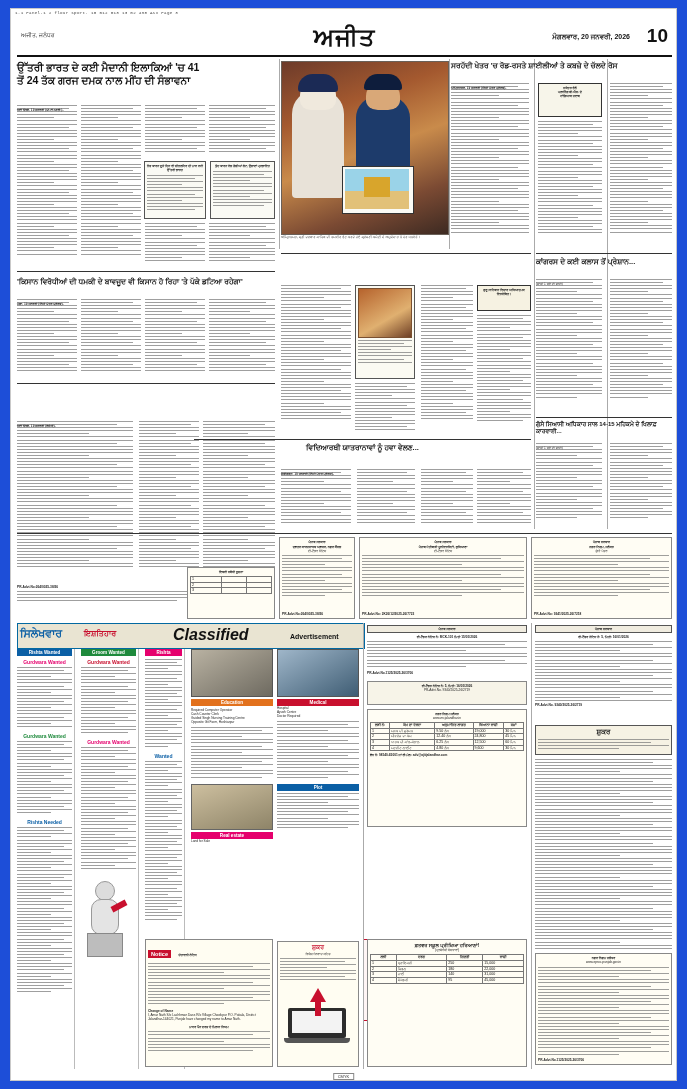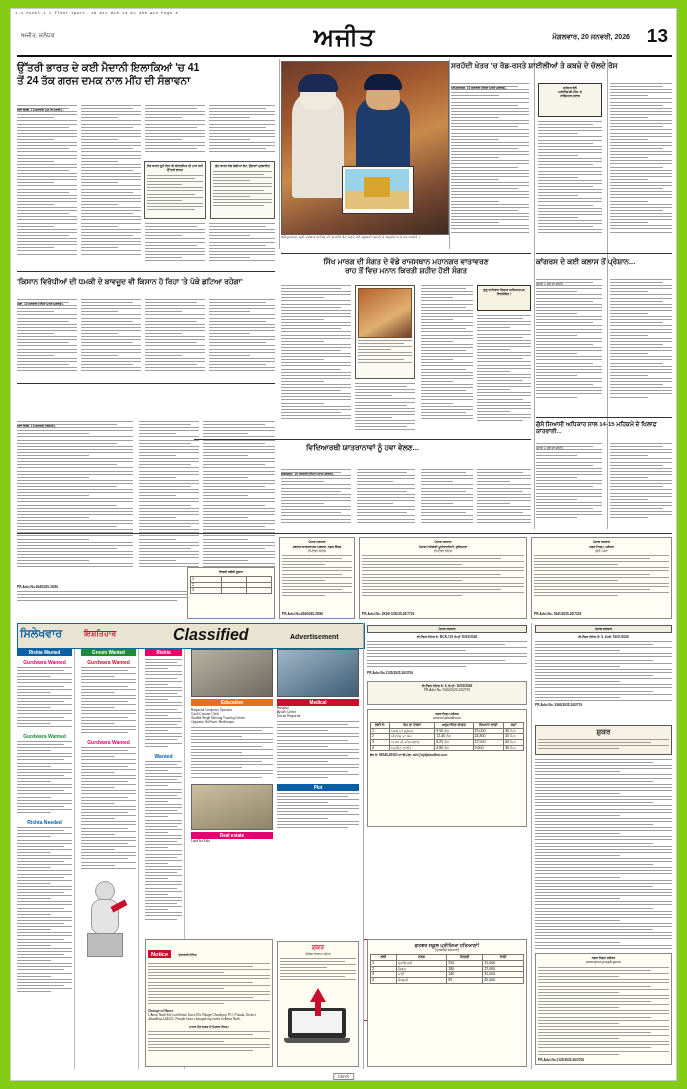--- a/index.html
+++ b/index.html
@@ -1,18 +1,18 @@
 <!DOCTYPE html>
 <html><head>
 <meta charset="utf-8">
 <style>
   html,body{margin:0;padding:0;background:#cfcfcf;}
   body{font-family:"Liberation Sans",sans-serif;}
   .page{
-    width:687px;height:1089px;position:relative;background:#84cc16;margin:0 auto;
+    width:687px;height:1089px;position:relative;background:#1d4ed8;margin:0 auto;
     box-sizing:border-box;overflow:hidden;
   }
   .sheet{
     position:absolute;left:10px;top:8px;width:667px;height:1073px;
     background:#ffffff;border:1px solid #c9c9c9;box-sizing:border-box;overflow:hidden;
   }
   .printbar{
     position:absolute;left:0;top:0;width:100%;height:10px;
     font-size:4.2px;color:#444;letter-spacing:.3px;white-space:nowrap;overflow:hidden;
     padding:2px 4px;box-sizing:border-box;font-family:"Liberation Mono",monospace;
@@ -61,21 +61,21 @@
 
 <div class="page">
   <div class="sheet">
 
     <div class="printbar">1.1 Panel-1  2 flour sport.   10 012 013  13  02 438 ASI   Page 3</div>
 
     <div class="masthead">
       <div class="mh-left">ਅਜੀਤ, ਜਲੰਧਰ</div>
       <div class="mh-logo">ਅਜੀਤ</div>
       <div class="mh-date">ਮੰਗਲਵਾਰ, 20 ਜਨਵਰੀ, 2026</div>
-      <div class="mh-page">13</div>
+      <div class="mh-page">10</div>
     </div>
 
     <div class="rule-v" style="left:268px;top:50px;height:190px;"></div>
     <div class="rule-v" style="left:438px;top:50px;height:190px;"></div>
     <div class="rule-v" style="left:523px;top:50px;height:470px;"></div>
     <div class="rule-v" style="left:596px;top:50px;height:470px;"></div>
 
     <div class="blk" style="left:6px;top:52px;width:258px;">
       <div class="hl h-main">ਉੱਤਰੀ ਭਾਰਤ ਦੇ ਕਈ ਮੈਦਾਨੀ ਇਲਾਕਿਆਂ 'ਚ 41</div>
       <div class="hl h-main">ਤੋਂ 24 ਤੱਕ ਗਰਜ ਦਮਕ ਨਾਲ ਮੀਂਹ ਦੀ ਸੰਭਾਵਨਾ</div>
@@ -597,24 +597,20 @@
       <div style="position:absolute;left:74px;top:34px;width:54px;height:102px;background:#1d3b6b;border-radius:22px 22px 4px 4px;"></div>
       <div style="position:absolute;left:84px;top:20px;width:34px;height:28px;background:#d9a878;border-radius:50% 50% 35% 35%;"></div>
       <div style="position:absolute;left:82px;top:12px;width:38px;height:16px;background:#0e1d3c;border-radius:16px 16px 3px 3px;"></div>
       <div style="position:absolute;left:60px;top:104px;width:70px;height:46px;background:#fafaf5;border:1px solid #333;"></div>
       <div style="position:absolute;left:63px;top:107px;width:64px;height:40px;background:linear-gradient(#9ad3e8 55%,#e2c178 55%);"></div>
       <div style="position:absolute;left:82px;top:115px;width:26px;height:20px;background:#d8a52c;"></div>
     </div>
     <div class="cap" style="left:270px;top:226px;width:166px;">ਅੰਮ੍ਰਿਤਸਰ, ਸ੍ਰੀ ਦਰਬਾਰ ਸਾਹਿਬ ਦੀ ਤਸਵੀਰ ਭੇਟ ਕਰਦੇ ਹੋਏ ਸ਼੍ਰੋਮਣੀ ਕਮੇਟੀ ਦੇ ਅਹੁਦੇਦਾਰ ਤੇ ਹੋਰ ਪਤਵੰਤੇ।</div>
 
     <div class="rule-h" style="left:270px;top:244px;width:250px;background:#333;"></div>
-    <div class="blk" style="left:270px;top:248px;width:250px;">
-      <div class="hl h-sub center">ਸਿੱਖ ਮਾਰਗ ਦੀ ਸੰਗਤ ਦੇ ਵੱਡੇ ਰਾਜਸਥਾਨ ਮਹਾਨਗਰ ਵਾਤਾਵਰਣ</div>
-      <div class="hl h-sub center">ਰਾਹ ਤੋਂ ਵਿਚ ਮਨਾਨ ਕਿਰਤੀ ਸ਼ਹੀਦ ਹੋਈ ਸੰਗਤ</div>
-    </div>
     <div class="blk" style="left:270px;top:276px;width:70px;height:150px;">
       <div class="lines">
           <i></i>
           <i class="m"></i>
           <i></i>
           <i></i>
           <i class="s"></i>
           <i></i>
           <i></i>
           <i class="m"></i>

